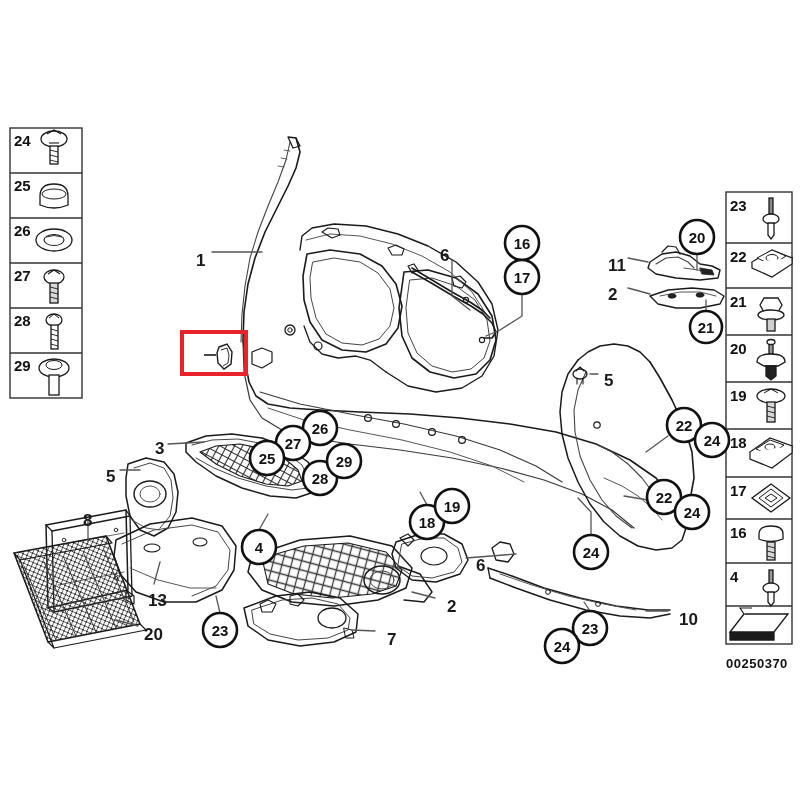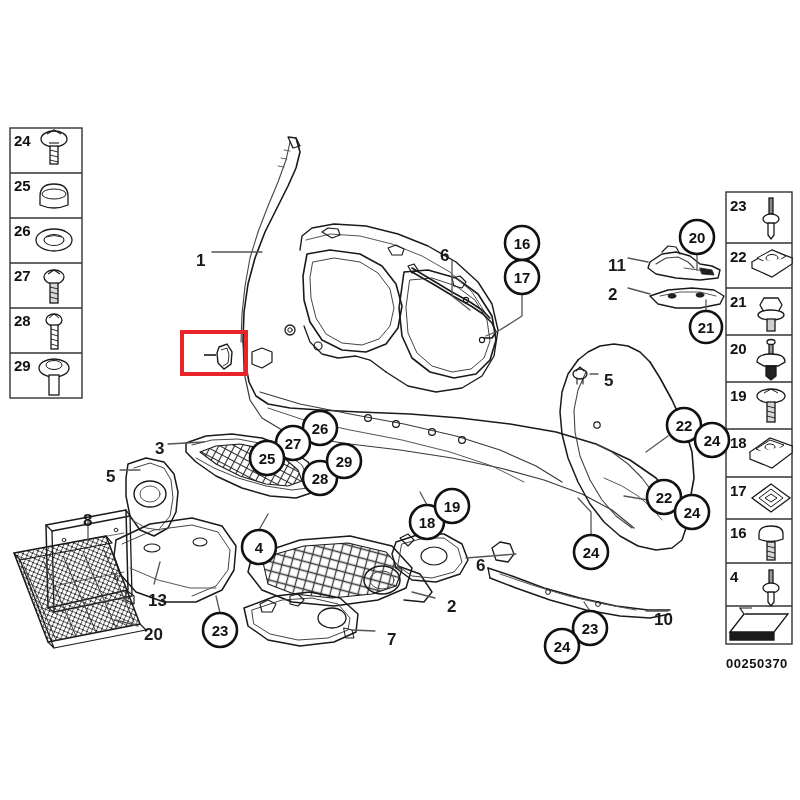--- a/index.html
+++ b/index.html
@@ -465,21 +465,21 @@
       <div class="lbl" style="left: 608px; top: 286px;">2</div>
       <div class="lbl" style="left: 604px; top: 372px;">5</div>
       <div class="lbl" style="left: 155px; top: 440px;">3</div>
       <div class="lbl" style="left: 106px; top: 468px;">5</div>
       <div class="lbl" style="left: 83px; top: 512px;">8</div>
       <div class="lbl" style="left: 148px; top: 592px;">13</div>
       <div class="lbl" style="left: 144px; top: 626px;">20</div>
       <div class="lbl" style="left: 447px; top: 598px;">2</div>
       <div class="lbl" style="left: 476px; top: 557px;">6</div>
       <div class="lbl" style="left: 387px; top: 631px;">7</div>
-      <div class="lbl" style="left: 654px; top: 611px;">10</div>
+      <div class="lbl" style="left: 679px; top: 611px;">10</div>
     </div>
   <div id="circle-labels">
       <div class="clbl" style="left: 506px; top: 236px; width: 32px; text-align: center;">16</div>
       <div class="clbl" style="left: 506px; top: 270px; width: 32px; text-align: center;">17</div>
       <div class="clbl" style="left: 681px; top: 230px; width: 32px; text-align: center;">20</div>
       <div class="clbl" style="left: 690px; top: 320px; width: 32px; text-align: center;">21</div>
       <div class="clbl" style="left: 304px; top: 421px; width: 32px; text-align: center;">26</div>
       <div class="clbl" style="left: 277px; top: 436px; width: 32px; text-align: center;">27</div>
       <div class="clbl" style="left: 251px; top: 451px; width: 32px; text-align: center;">25</div>
       <div class="clbl" style="left: 304px; top: 471px; width: 32px; text-align: center;">28</div>

